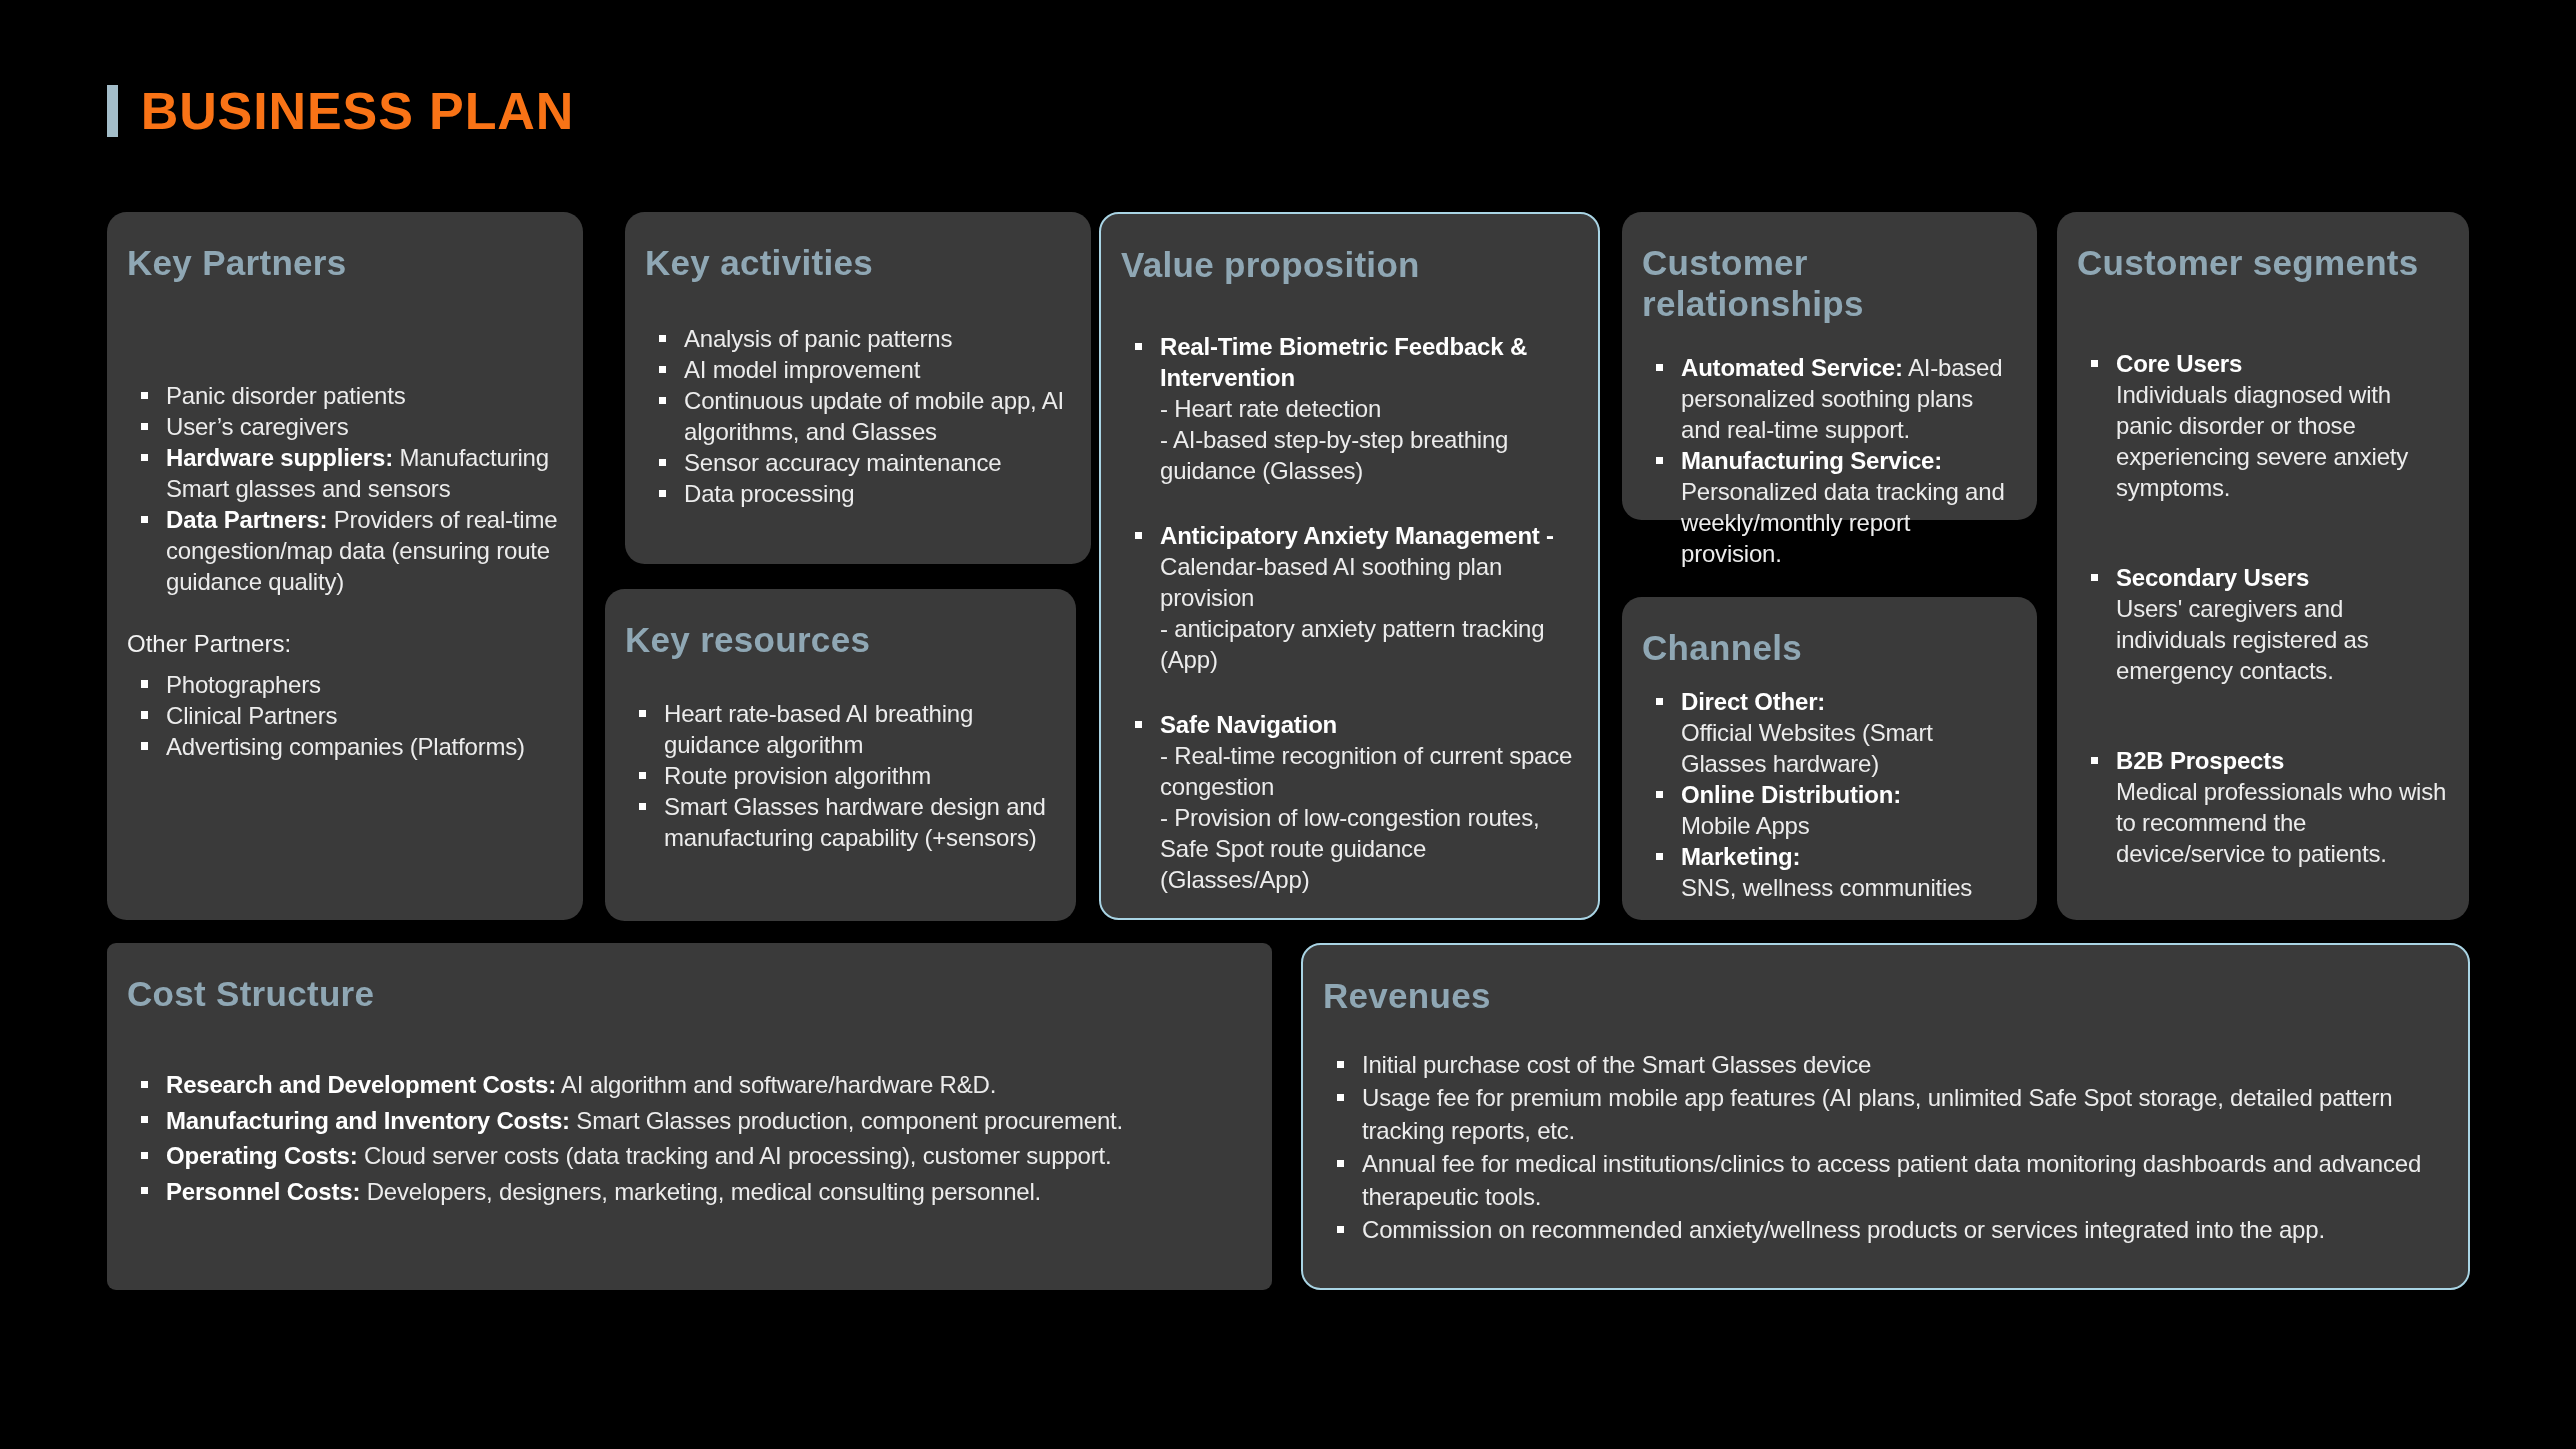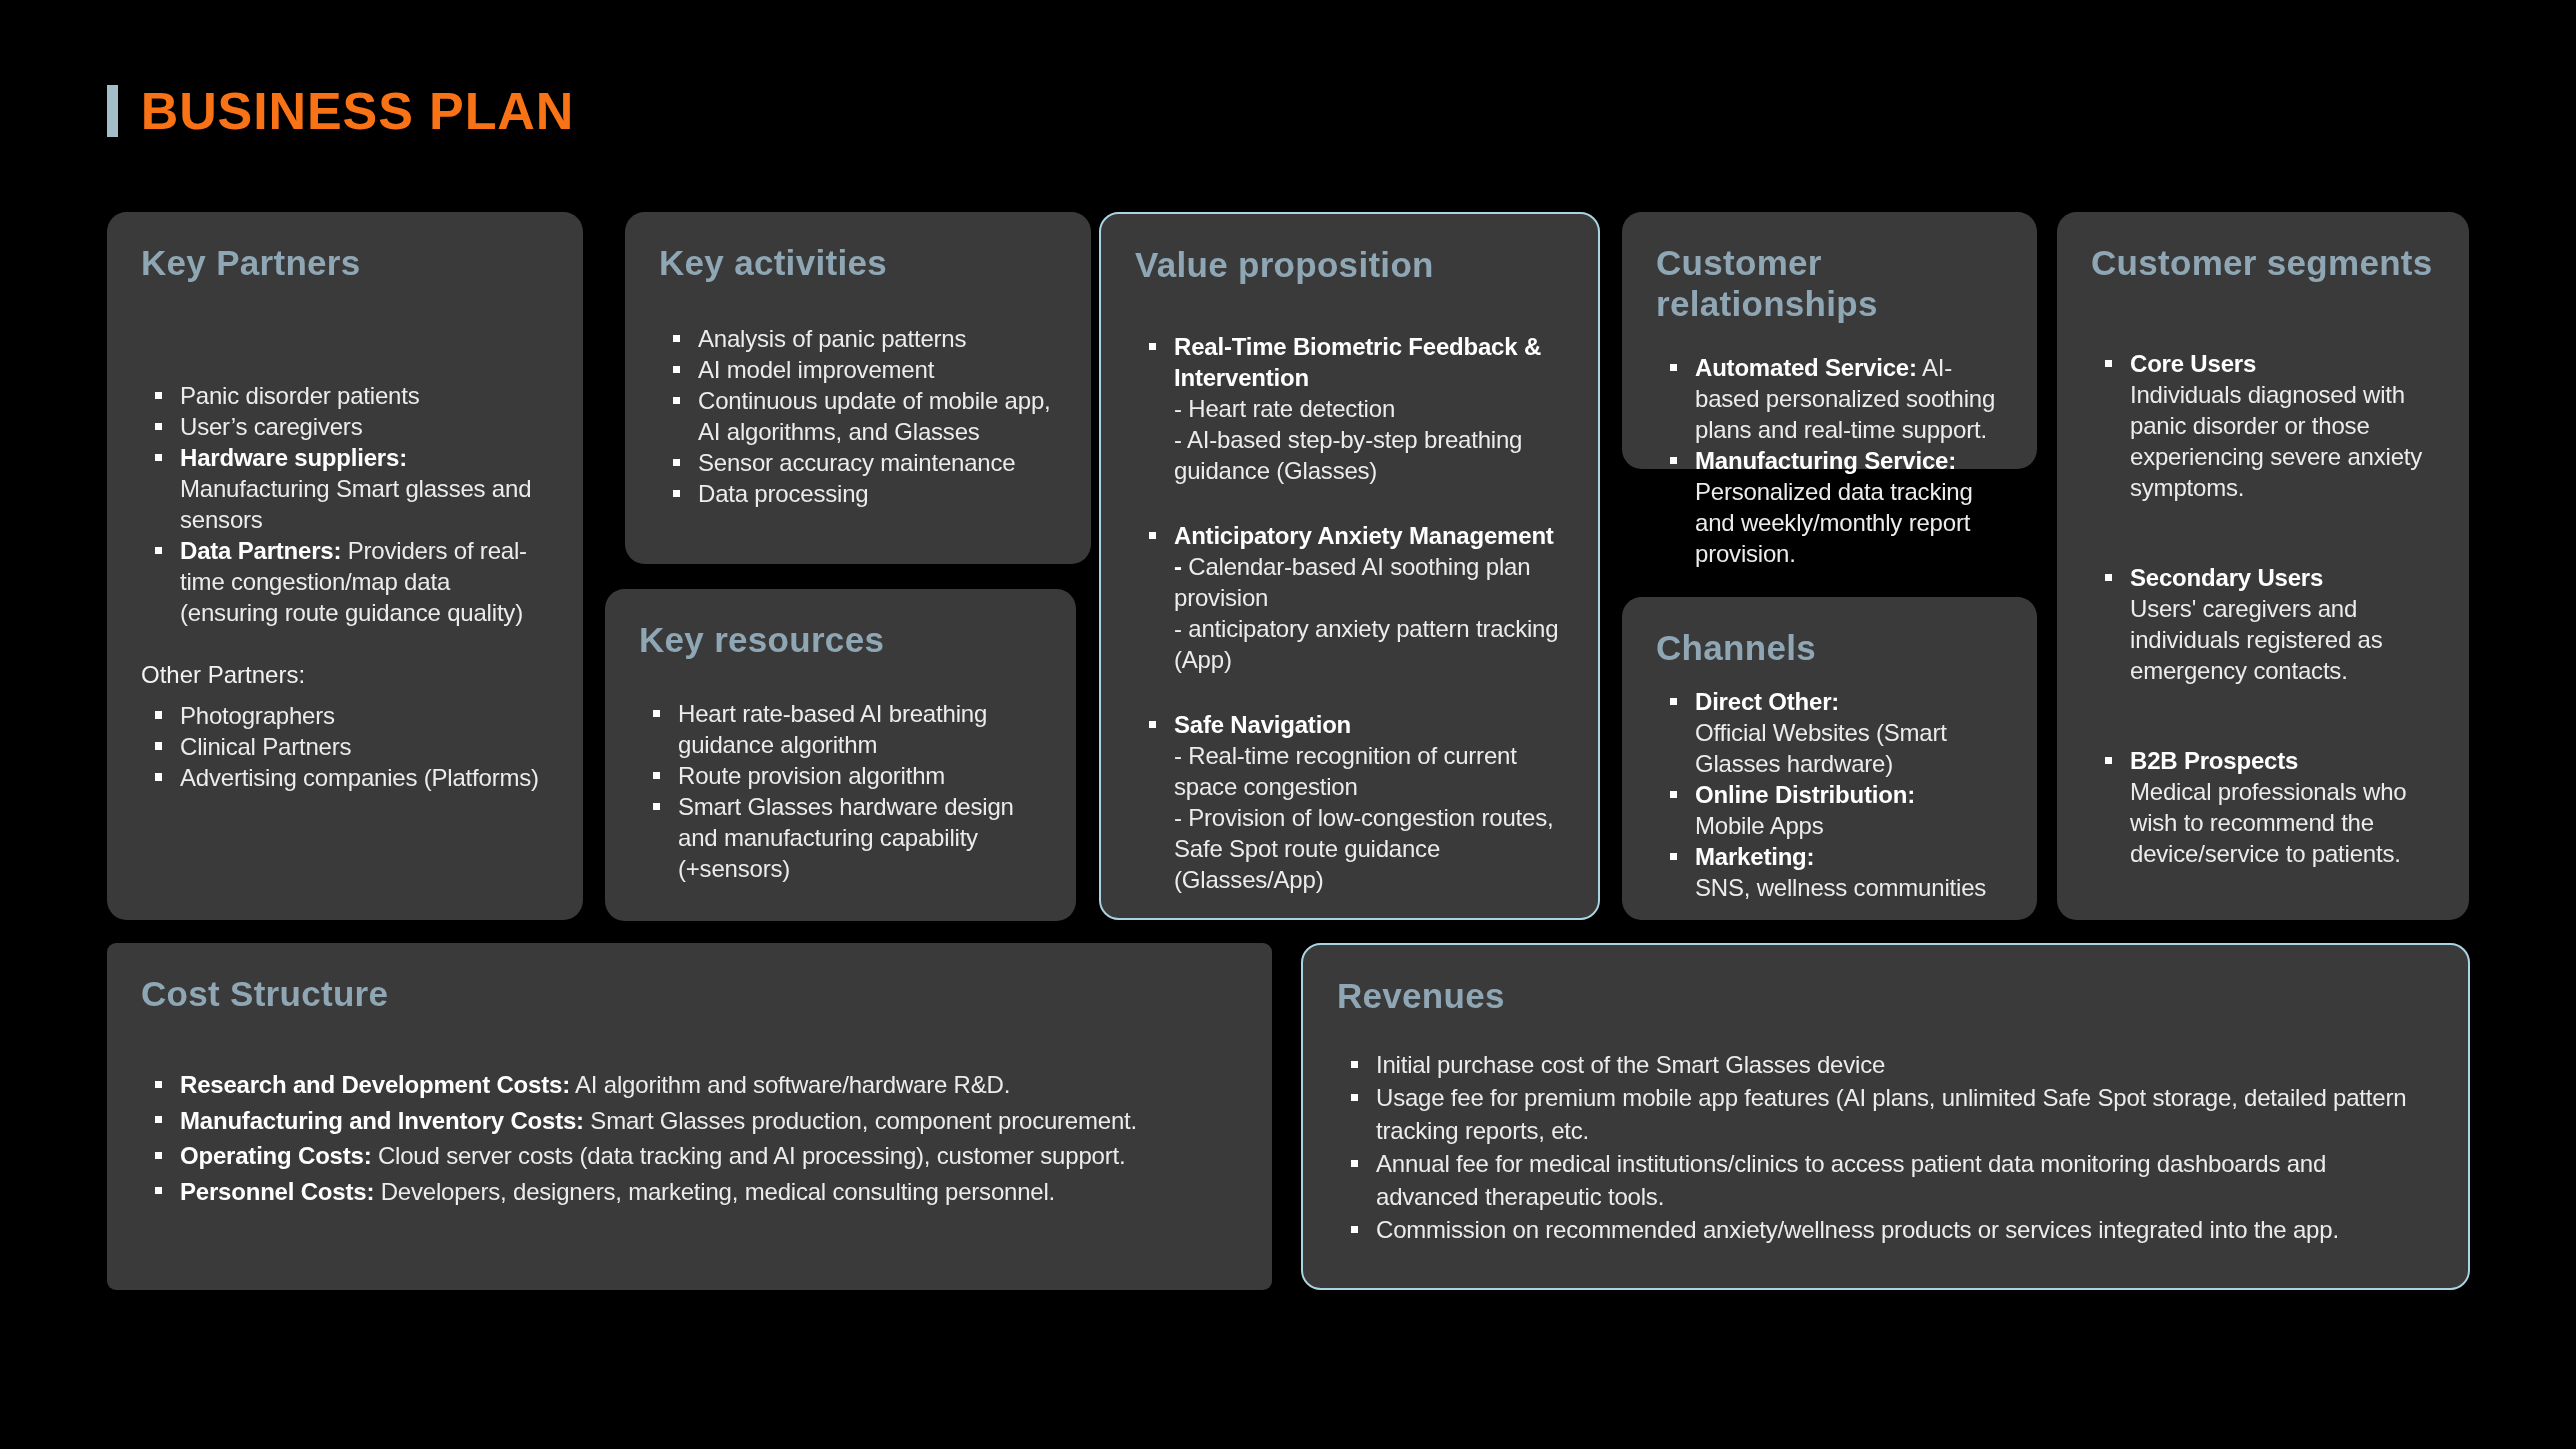--- a/index.html
+++ b/index.html
@@ -8,38 +8,38 @@
     width: 2576px; height: 1449px; position: relative; overflow: hidden;
     font-family: "Liberation Sans", sans-serif; color: #ECECEC;
   }
 
   
   .header { position: absolute; left: 107px; top: 81px; display: flex; align-items: center; gap: 23px; }
   .accent-bar { width: 10.7px; height: 52px; background: #A3BDC9; }
   h1 { margin: 0; font-size: 52px; font-weight: bold; color: #f97316; letter-spacing: 0.9px; }
 
   
-  .card { position: absolute; background: #3A3A3A; border-radius: 19.7px; padding: 30px 34px; }
+  .card { position: absolute; background: #3A3A3A; border-radius: 19.7px; padding: 30px 20px; }
   .card.accent { border: 2.7px solid #A9D4E4; }
   .card h2 { margin: 0; font-size: 35px; line-height: 41px; font-weight: bold; color: #8FA7B4; letter-spacing: 0.3px; }
 
   .txt { font-size: 24px; line-height: 31px; letter-spacing: -0.2px; }
   b { color: #FFFFFF; font-weight: bold; }
 
   .list { list-style: none; margin: 0; padding: 0; }
   .li { position: relative; padding-left: 39px; }
   .li::before { content: ""; position: absolute; left: 14.3px; top: 11.6px; width: 7.2px; height: 7.2px; background: #FFFFFF; }
   .line { }
 
   
   #card-kp   { left: 107px;  top: 212px;  width: 476px;  height: 708px; }
   #card-ka   { left: 625px;  top: 212px;  width: 466px;  height: 352px; }
   #card-kr   { left: 605px;  top: 589px;  width: 471px;  height: 332px; }
   #card-vp   { left: 1099px; top: 212px;  width: 501px;  height: 708px; }
-  #card-cr   { left: 1622px; top: 212px;  width: 415px;  height: 257px; }
+  #card-cr   { left: 1622px; top: 212px;  width: 415px;  height: 308px; }
   #card-ch   { left: 1622px; top: 597px;  width: 415px;  height: 323px; }
   #card-cs   { left: 2057px; top: 212px;  width: 412px;  height: 708px; }
   #card-cost { left: 107px;  top: 943px; width: 1165px; height: 347px; border-radius: 9px; }
   #card-rev  { left: 1301px; top: 943px; width: 1169px; height: 347px; }
 
   
   #card-kp .list.primary   { margin-top: 97px; }
   #card-kp .subhead        { font-size: 24px; line-height: 31px; color: #F2F2F2; margin: 31px 0 0 0; font-weight: normal; }
   #card-kp .list.secondary { margin-top: 9.8px; }
 

